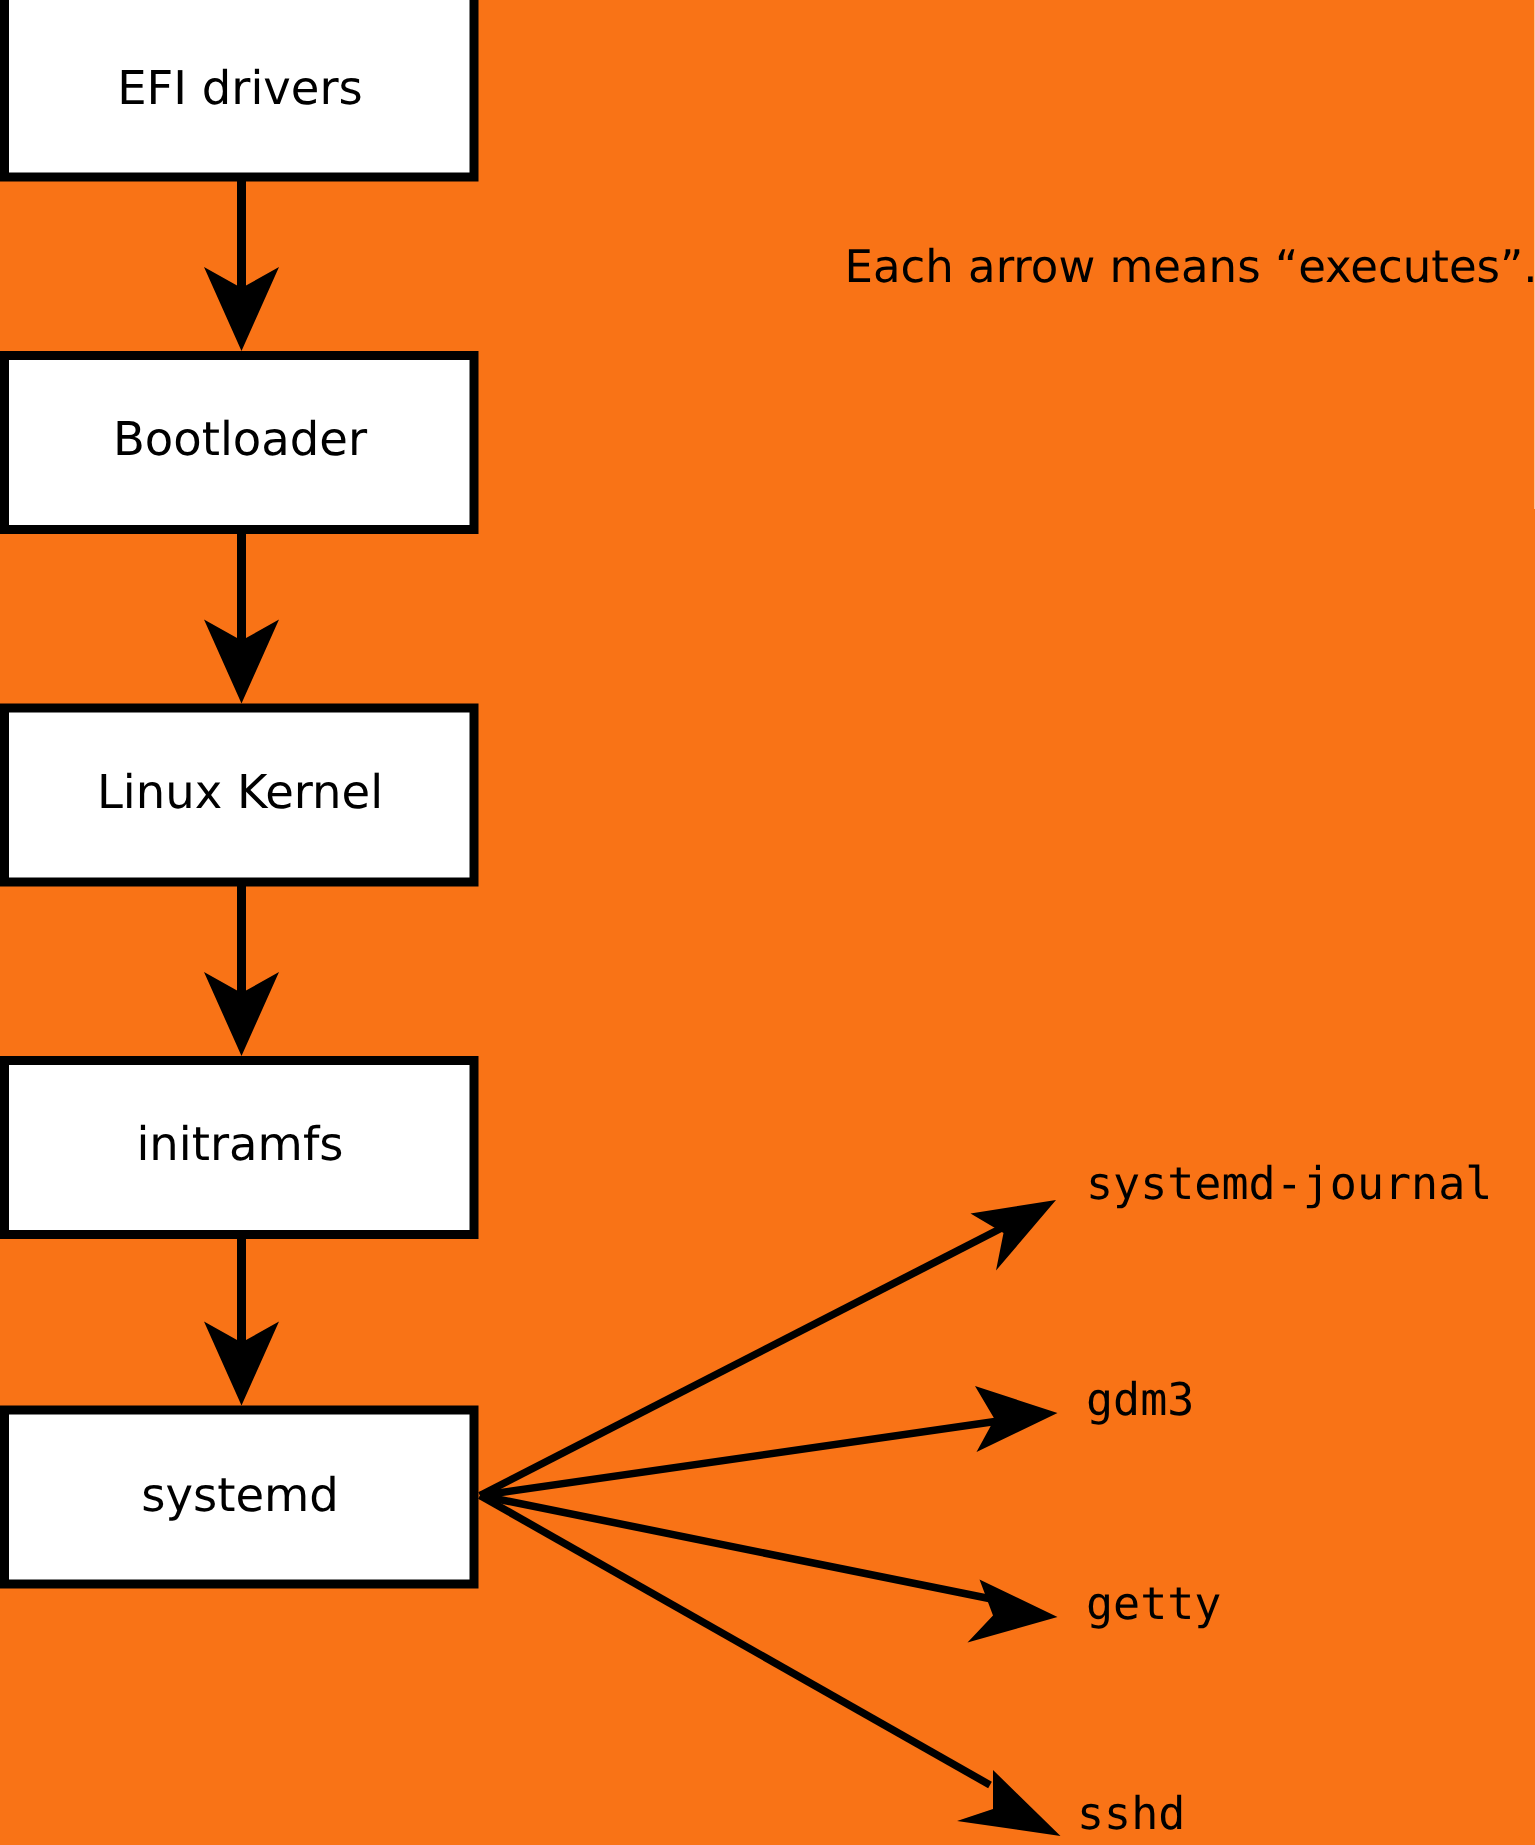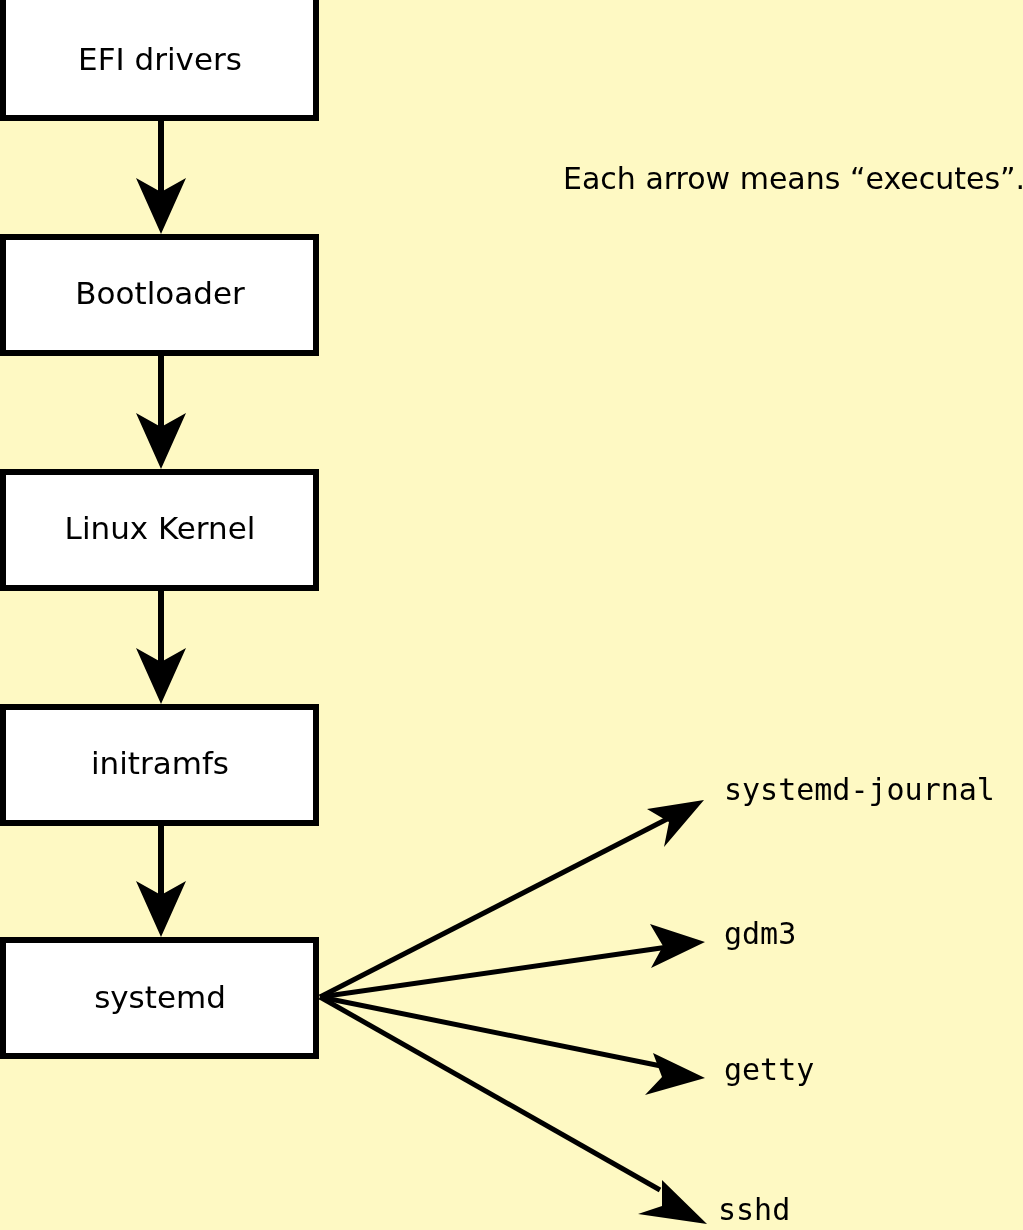--- a/index.html
+++ b/index.html
@@ -7,21 +7,21 @@
     padding: 0;
     background: #ffffff;
   }
   body {
     font-family: "DejaVu Sans", "Liberation Sans", sans-serif;
   }
   #canvas {
     position: relative;
     width: 1023px;
     height: 1230px;
-    background: #fef9c3;
+    background: #f97316;
     overflow: hidden;
     text-decoration: underline;
   }
   #diagram-svg {
     position: absolute;
     top: 0;
     left: 0;
     width: 1023px;
     height: 1230px;
   }

